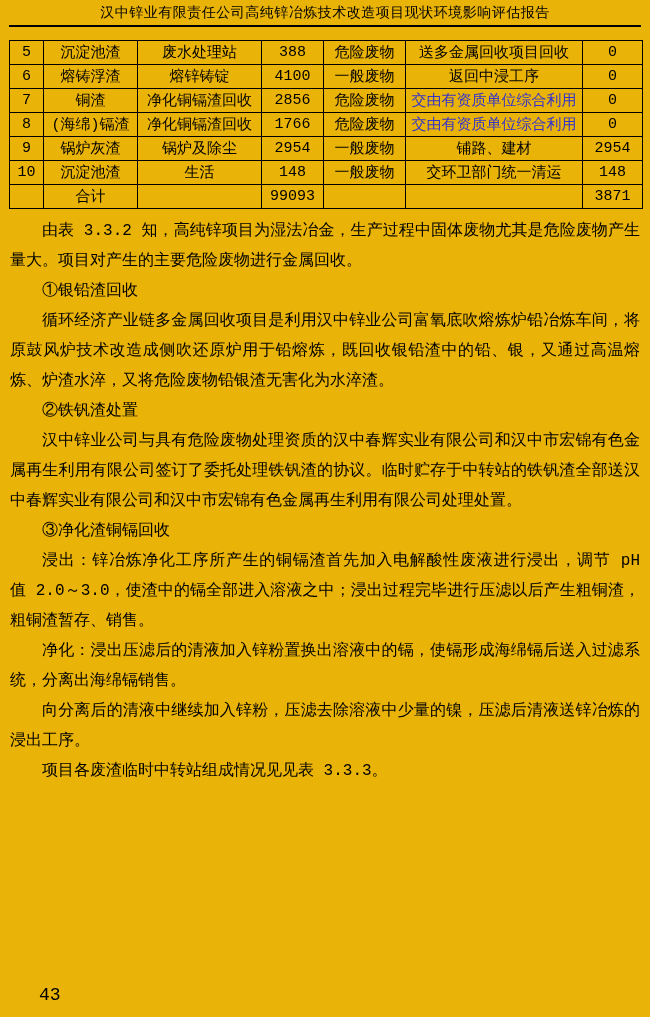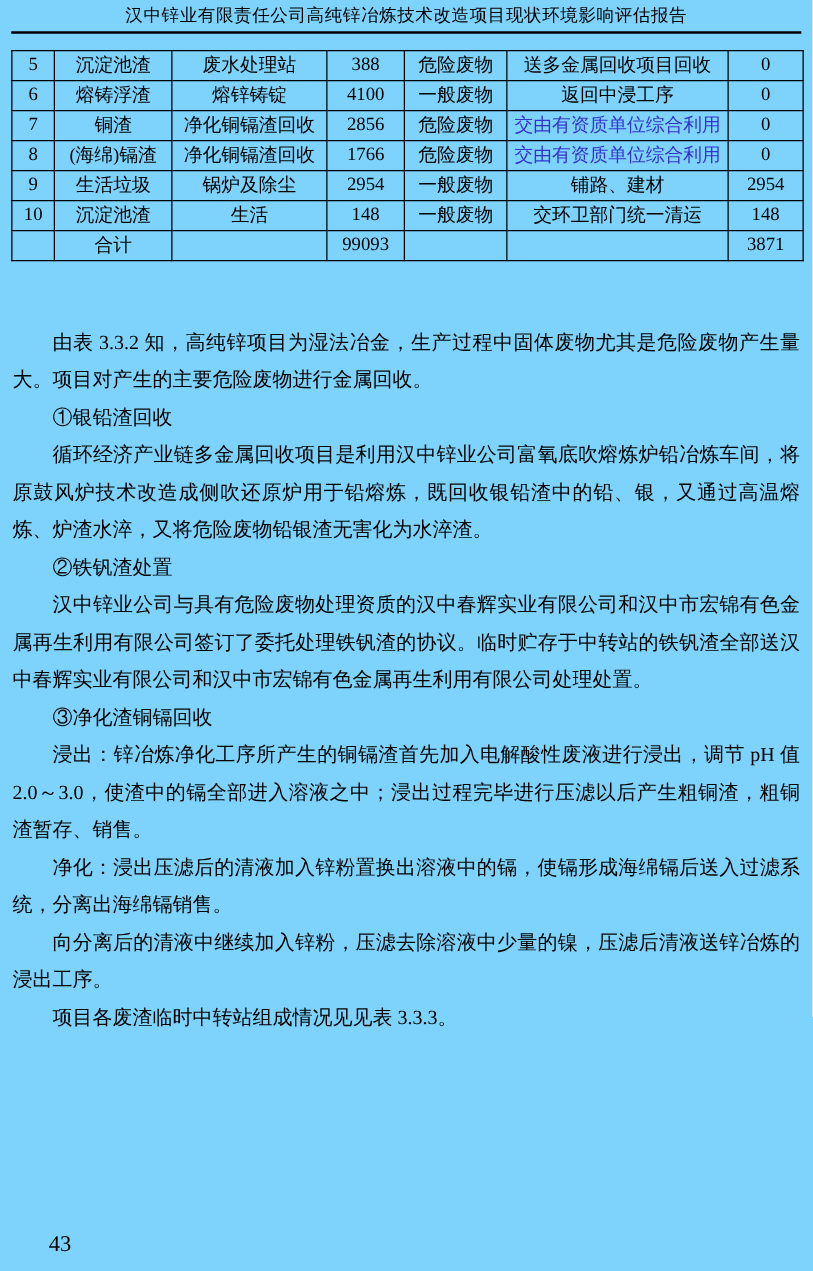--- a/index.html
+++ b/index.html
@@ -4,22 +4,22 @@
 <style>
   html, body {
     margin: 0;
     padding: 0;
     background: #ffffff;
   }
   .page {
     position: relative;
     width: 650px;
     height: 1017px;
-    background: #7dd3fc;
-    font-family: Liberation Serif, serif;
+    background: #eab308;
+    font-family: Liberation Mono, monospace;
     color: #000000;
     overflow: hidden;
   }
   .header-title {
     position: absolute;
     top: 4px;
     left: 0;
     width: 100%;
     text-align: center;
     font-size: 14px;
@@ -54,21 +54,20 @@
   }
   table.waste-table td.blue {
     color: #3333cc;
   }
   .body-text {
     position: absolute;
     top: 216px;
     left: 10px;
     width: 630px;
     font-size: 16px;
-    margin-top: 44px;
   }
   .body-text p {
     margin: 0;
     text-indent: 2em;
     line-height: 30px;
     text-align: justify;
   }
   .page-number {
     position: absolute;
     top: 985px;
@@ -129,21 +128,21 @@
           <td>8</td>
           <td>(海绵)镉渣</td>
           <td>净化铜镉渣回收</td>
           <td>1766</td>
           <td>危险废物</td>
           <td class="blue">交由有资质单位综合利用</td>
           <td>0</td>
         </tr>
         <tr>
           <td>9</td>
-          <td>生活垃圾</td>
+          <td>锅炉灰渣</td>
           <td>锅炉及除尘</td>
           <td>2954</td>
           <td>一般废物</td>
           <td>铺路、建材</td>
           <td>2954</td>
         </tr>
         <tr>
           <td>10</td>
           <td>沉淀池渣</td>
           <td>生活</td>

